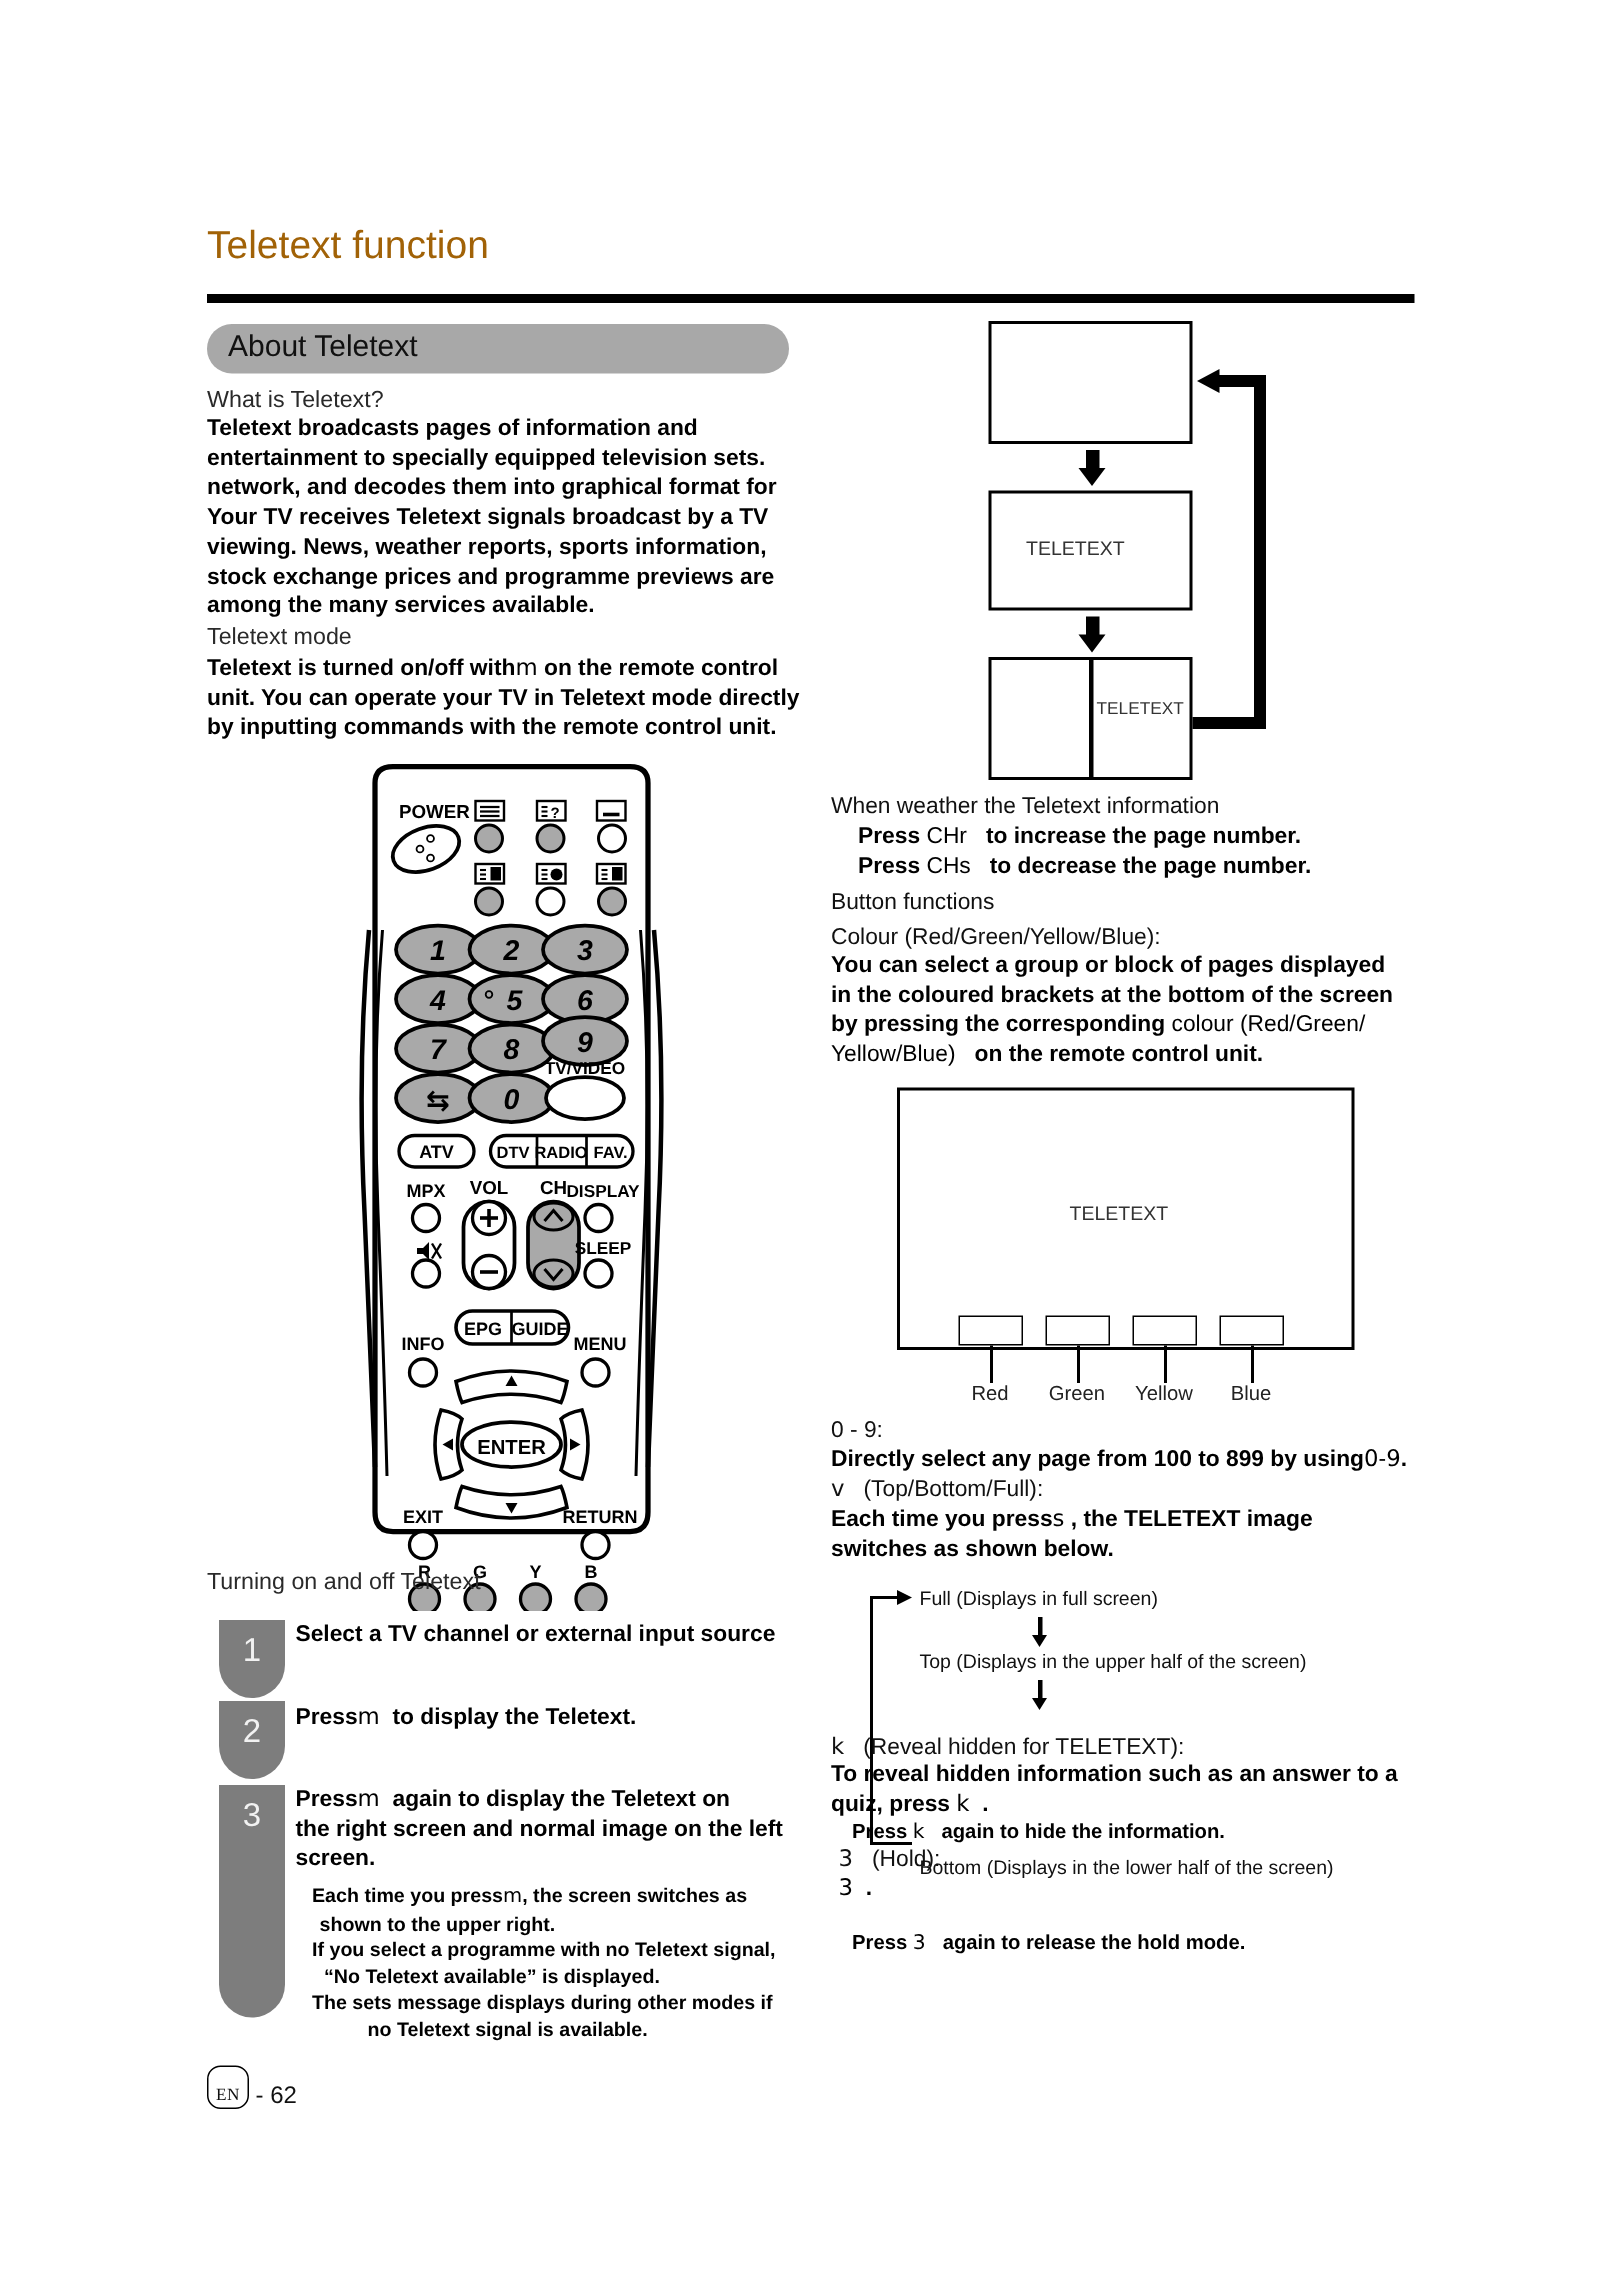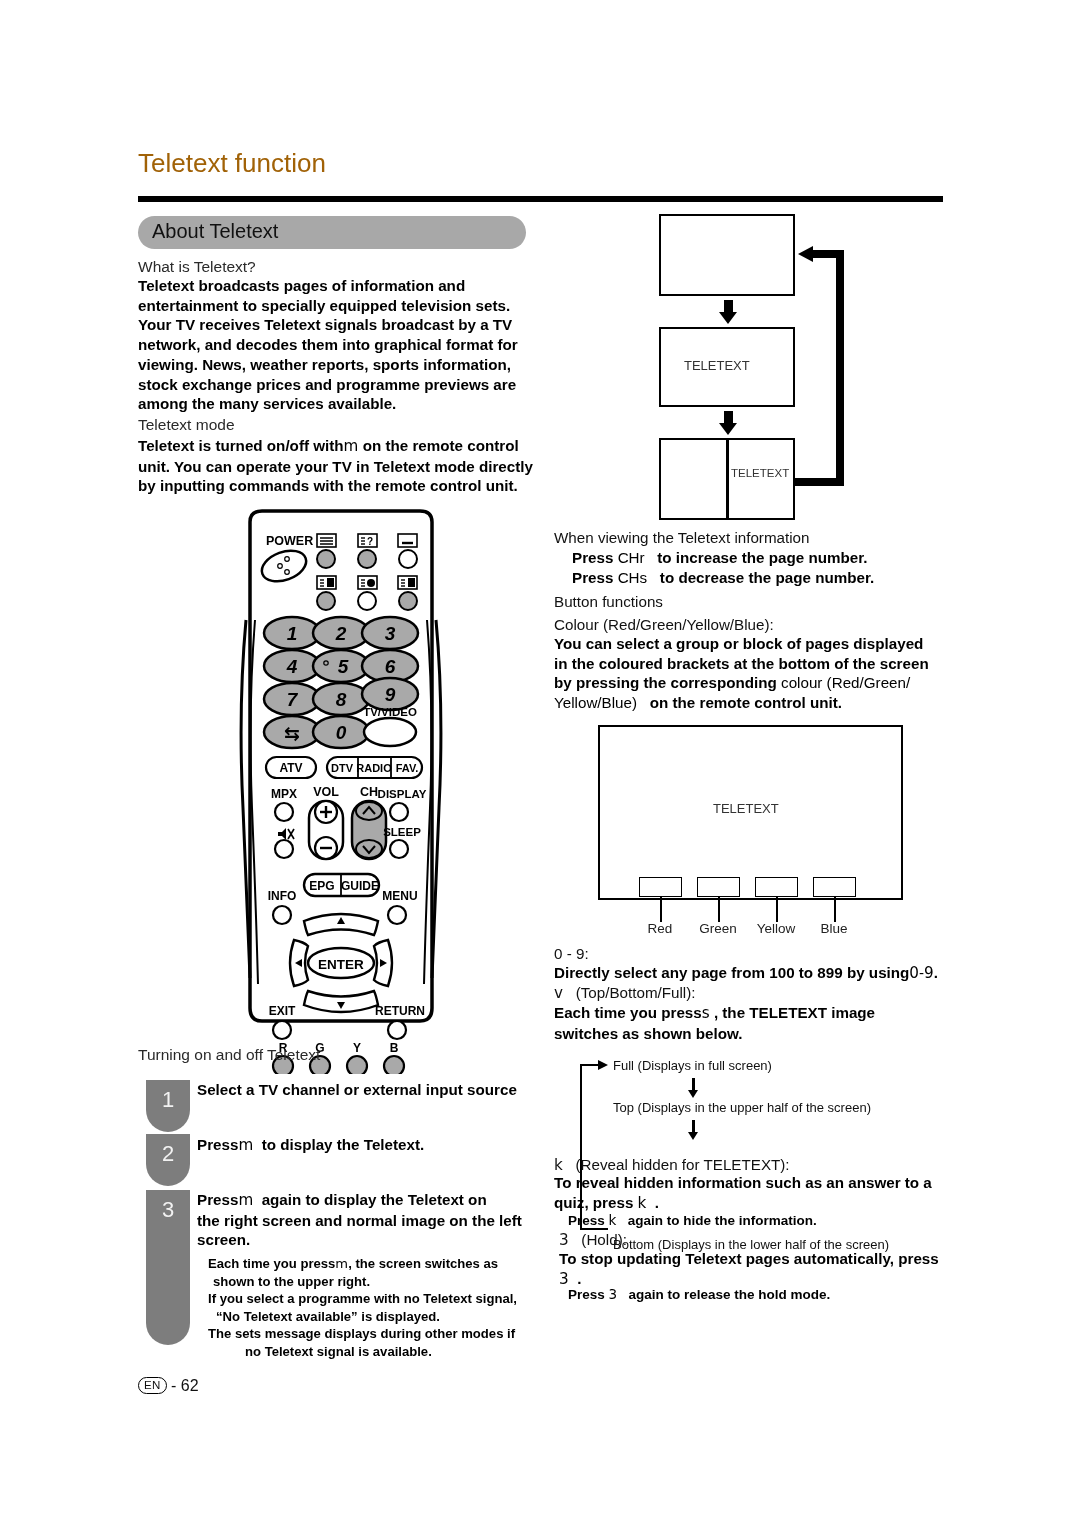--- a/index.html
+++ b/index.html
@@ -165,46 +165,47 @@
     position: absolute;
     left: 138px;
     top: 1377px;
     font-size: 16px;
     color: #111;
   }
   .en-chip {
     display: inline-block;
     border: 1.6px solid #000;
     border-radius: 9px;
-    padding: 0px 5px 1px 5px;
+    padding: 12px 5px 1px 5px;
     font-size: 11.5px;
     line-height: 14px;
     vertical-align: 2px;
     letter-spacing: 0.3px;
+    font-family: Liberation Serif, serif;
   }
 </style>
 </head>
 <body>
 
 <div id="page">
 
   <div class="page-title">Teletext function</div>
   <div class="title-rule"></div>
 
   <div class="section-pill">
     <div class="section-pill-label">About Teletext</div>
   </div>
 
   <div class="sub-head" style="left:138px; top:258px;">What is Teletext?</div>
 
   <div class="body-bold" style="left:138px; top:276px; width:440px;">
     <div>Teletext broadcasts pages of information and</div>
     <div>entertainment to specially equipped television sets.</div>
+    <div>network, and decodes them into graphical format for</div>
     <div>Your TV receives Teletext signals broadcast by a TV</div>
-    <div>network, and decodes them into graphical format for</div>
     <div>viewing. News, weather reports, sports information,</div>
     <div>stock exchange prices and programme previews are</div>
     <div>among the many services available.</div>
   </div>
 
   <div class="sub-head" style="left:138px; top:416px;">Teletext mode</div>
 
   <div class="body-bold" style="left:138px; top:436px; width:450px;">
     <div>
       <span>Teletext is turned on/off with</span><span class="reg sym">m</span>&nbsp;<span>on the remote control</span>
@@ -442,21 +443,21 @@
 
   <div class="tvbox" style="left:659px; top:438px; width:136px; height:82px;"></div>
   <div style="position:absolute; left:726px; top:438px; width:2.5px; height:82px; background:#000;"></div>
   <div class="tvbox-label" style="left:731px; top:467px; font-size:11.5px;">TELETEXT</div>
 
   <div style="position:absolute; left:836px; top:250px; width:8px; height:236px; background:#000;"></div>
   <div style="position:absolute; left:795px; top:478px; width:45px; height:8px; background:#000;"></div>
   <div style="position:absolute; left:812px; top:250px; width:32px; height:8px; background:#000;"></div>
   <div style="position:absolute; left:798px; top:246px; width:0; height:0; border-top:8px solid transparent; border-bottom:8px solid transparent; border-right:15px solid #000;"></div>
 
-  <div class="body-reg" style="left:554px; top:528px;">When viewing the Teletext information</div>
+  <div class="body-reg" style="left:554px; top:528px;">When weather the Teletext information</div>
   <div class="body-bold" style="left:572px; top:548px; width:400px;">
     <div>
       <span>Press</span>&nbsp;<span class="reg">CHr</span>&nbsp;&nbsp;&nbsp;<span>to increase the page number.</span>
     </div>
     <div>
       <span>Press</span>&nbsp;<span class="reg">CHs</span>&nbsp;&nbsp;&nbsp;<span>to decrease the page number.</span>
     </div>
   </div>
 
   <div class="body-reg" style="left:554px; top:592px;">Button functions</div>
@@ -532,21 +533,20 @@
     </div>
   </div>
   <div class="tiny-bold" style="left:568px; top:1212px; width:400px; font-size:13.5px;">
     <span>Press</span>&nbsp;<span class="reg sym">k</span>&nbsp;&nbsp;&nbsp;<span>again to hide the information.</span>
   </div>
 
   <div class="body-reg" style="left:559px; top:1230px;">
     <span class="sym">3</span>&nbsp;&nbsp;&nbsp;<span>(Hold):</span>
   </div>
   <div class="body-bold" style="left:559px; top:1249px; width:425px;">
-    <div>To  stop  updating  Teletext  pages  automatically,  press</div>
     <div>
       <span class="reg sym">3</span>&nbsp;&nbsp;<span>.</span>
     </div>
   </div>
   <div class="tiny-bold" style="left:568px; top:1286px; width:400px; font-size:13.5px;">
     <span>Press</span>&nbsp;<span class="reg sym">3</span>&nbsp;&nbsp;&nbsp;<span>again to release the hold mode.</span>
   </div>
 
   <div class="footer">
     <span class="en-chip">EN</span>

